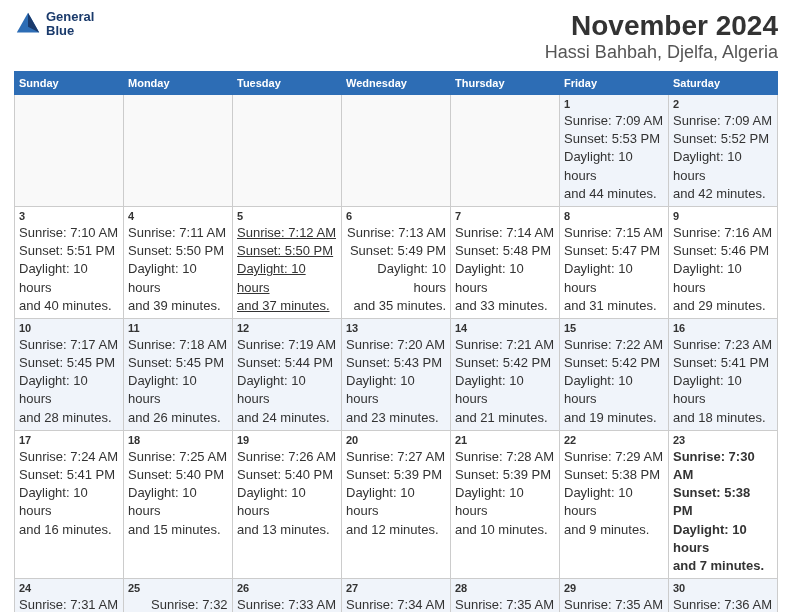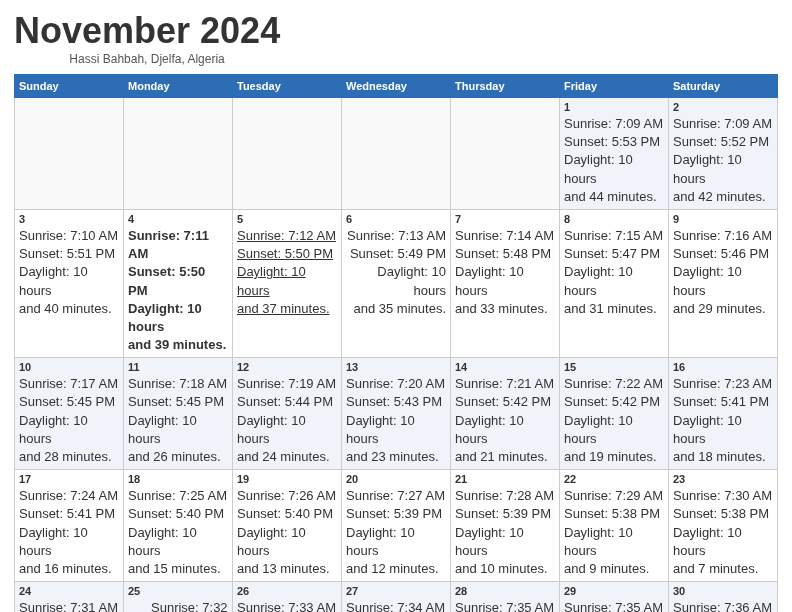--- a/index.html
+++ b/index.html
@@ -35,28 +35,27 @@
       line-height: 1.1;
     }
     .logo-icon {
       width: 28px;
       height: 28px;
     }
     .title-block {
       text-align: right;
     }
     .month-title {
-      font-size: 36px;
+      font-size: 28px;
       font-weight: bold;
       color: #333;
     }
     .location {
-      font-size: 12px;
+      font-size: 18px;
       color: #555;
-      text-align: center;
     }
     .calendar {
       flex: 1;
       border-collapse: collapse;
       width: 100%;
       table-layout: fixed;
     }
     .calendar th {
       background: #2d6db5;
       color: #fff;
@@ -91,20 +90,30 @@
       font-size: 13px;
       line-height: 1.4;
       color: #333;
     }
   </style>
 </head>
 <body>
 
 <div class="page">
   <div class="header">
+    <div class="logo">
+      <svg class="logo-icon" viewBox="0 0 30 30">
+        <polygon points="15,3 27,24 3,24" fill="#2d6db5"></polygon>
+        <polygon points="15,3 27,24 15,18" fill="#1a3a6b"></polygon>
+      </svg>
+      <div class="logo-text">
+        <div>General</div>
+        <div>Blue</div>
+      </div>
+    </div>
     <div class="title-block">
       <div class="month-title">November 2024</div>
       <div class="location">Hassi Bahbah, Djelfa, Algeria</div>
     </div>
   </div>
 
   <table class="calendar">
     <thead>
       <tr>
       <th>Sunday</th>
@@ -141,21 +150,21 @@
         <tr>
           <td>
             <span class="day-num">3</span>
             <div class="day-info" style="white-space: pre-line;">Sunrise: 7:10 AM
 Sunset: 5:51 PM
 Daylight: 10 hours
 and 40 minutes.</div>
           </td>
           <td>
             <span class="day-num">4</span>
-            <div class="day-info" style="white-space: pre-line; font-weight: bold;">Sunrise: 7:11 AM
+            <div class="day-info" style="white-space: pre-line;">Sunrise: 7:11 AM
 Sunset: 5:50 PM
 Daylight: 10 hours
 and 39 minutes.</div>
           </td>
           <td>
             <span class="day-num">5</span>
             <div class="day-info" style="white-space: pre-line; text-decoration: underline;">Sunrise: 7:12 AM
 Sunset: 5:50 PM
 Daylight: 10 hours
 and 37 minutes.</div>
@@ -278,21 +287,21 @@
           </td>
           <td>
             <span class="day-num">22</span>
             <div class="day-info" style="white-space: pre-line;">Sunrise: 7:29 AM
 Sunset: 5:38 PM
 Daylight: 10 hours
 and 9 minutes.</div>
           </td>
           <td>
             <span class="day-num">23</span>
-            <div class="day-info" style="white-space: pre-line;">Sunrise: 7:30 AM
+            <div class="day-info" style="white-space: pre-line; font-weight: bold;">Sunrise: 7:30 AM
 Sunset: 5:38 PM
 Daylight: 10 hours
 and 7 minutes.</div>
           </td>
         </tr>
         <tr>
           <td class="alt-row">
             <span class="day-num">24</span>
             <div class="day-info" style="white-space: pre-line;">Sunrise: 7:31 AM
 Sunset: 5:37 PM

